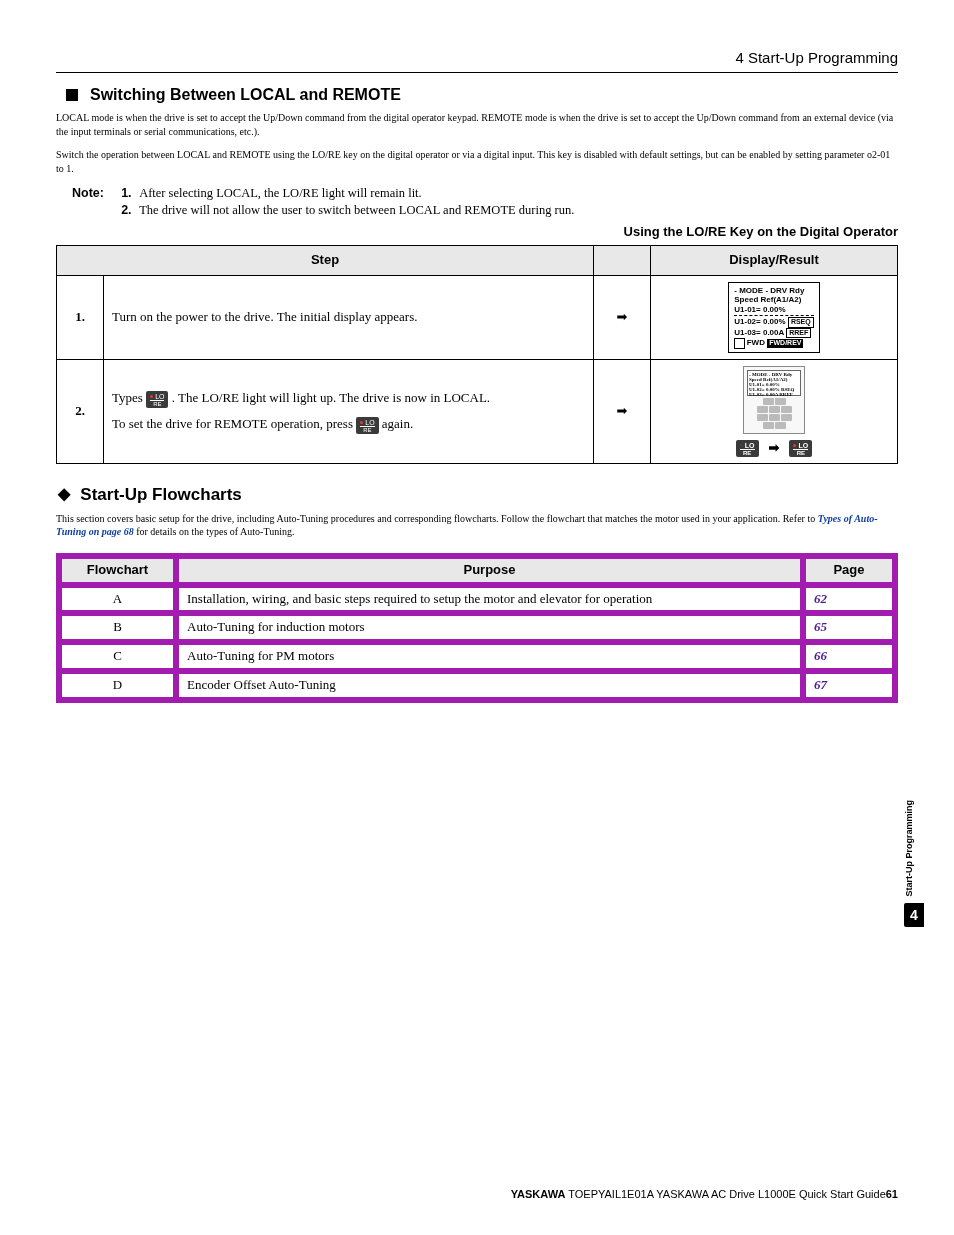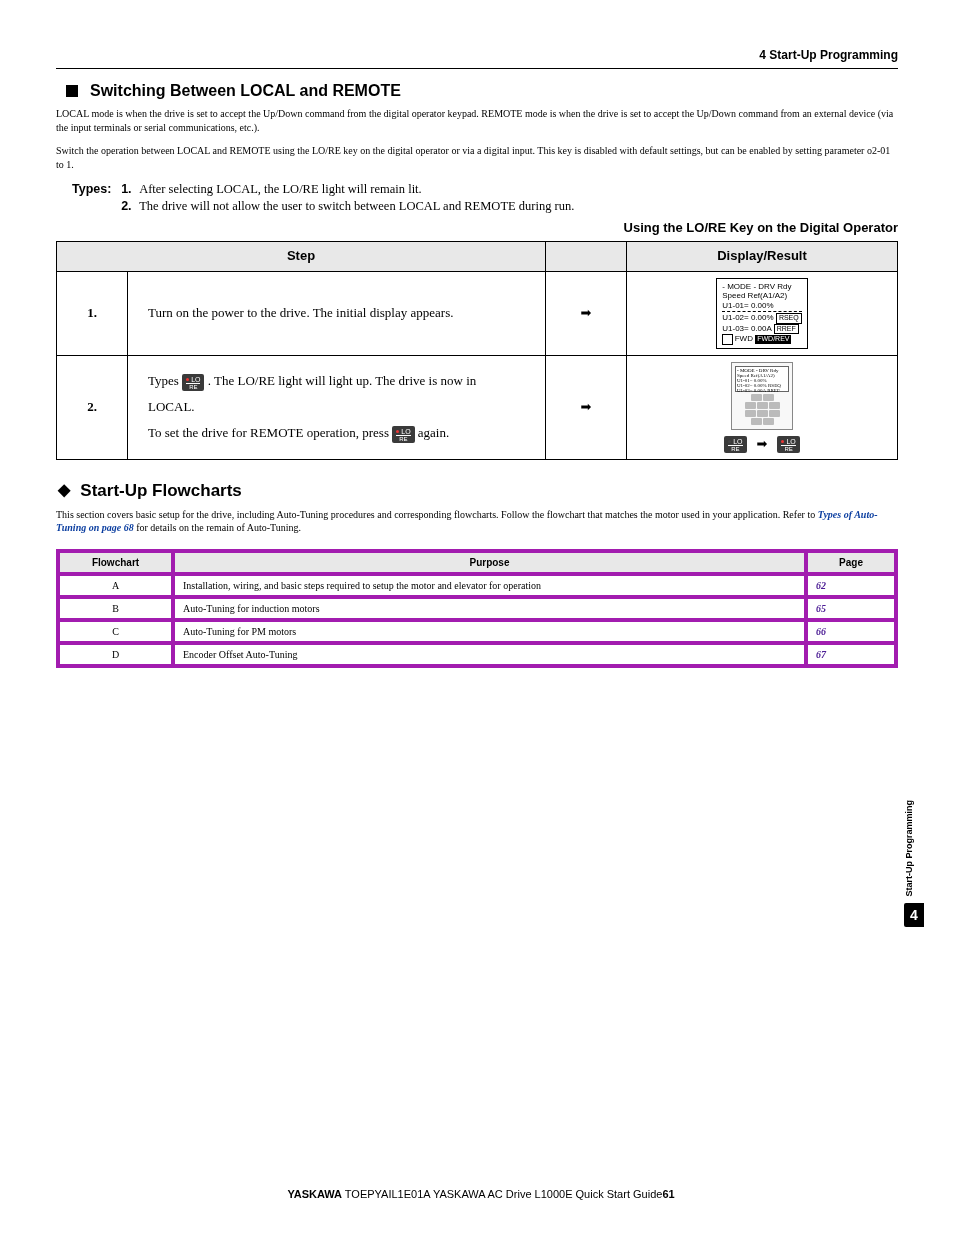--- a/index.html
+++ b/index.html
@@ -11,22 +11,22 @@
     width: 954px;
     box-sizing: border-box;
     color: #000;
     line-height: 1.3;
     position: relative;
     min-height: 1235px;
   }
   .header-right {
     text-align: right;
     font-family: Arial, Helvetica, sans-serif;
-    font-weight: bold;
-    font-size: 12px;
+    font-weight: normal;
+    font-size: 15px;
     border-bottom: 1px solid #000;
     padding-bottom: 4px;
     margin-bottom: 8px;
   }
   .h2 {
     font-family: Liberation Sans, sans-serif;
     font-weight: bold;
     font-size: 16px;
     margin: 12px 0 4px 10px;
     display: flex;
@@ -85,33 +85,33 @@
     margin: 6px 0 4px 0;
     text-align: right;
   }
   table.step-table {
     border-collapse: collapse;
     width: 100%;
     margin-top: 4px;
   }
   table.step-table th, table.step-table td {
     border: 1px solid #000;
-    padding: 6px 20px;
+    padding: 6px 8px;
     font-size: 13px;
     vertical-align: middle;
   }
   table.step-table th {
     background: #e8e8e8;
     font-family: Arial, Helvetica, sans-serif;
     font-weight: bold;
     text-align: center;
   }
   .step-num { text-align: center; font-weight: bold; width: 30px; }
   .arrow-cell { text-align: center; width: 40px; font-size: 18px; }
-  .display-cell { width: 230px; text-align: center; }
+  .display-cell { width: 230px; text-align: center; font-weight: bold; }
   .lcd {
     display: inline-block;
     border: 1px solid #000;
     padding: 3px 5px;
     font-family: Arial, sans-serif;
     font-size: 8px;
     line-height: 1.2;
     text-align: left;
     background: #fff;
   }
@@ -145,23 +145,23 @@
   .keypad .row{ display:flex; gap:1px; justify-content:center; margin:1px 0;}
   .keypad .btn{ width:11px; height:7px; background:#bbb; border-radius:1px;}
   .keypad .screen{ width:50px; height:22px; border:1px solid #666; margin:0 auto 2px auto; background:#fff; font-size:5px; padding:1px; text-align:left; line-height:1;}
   .link { color: #0b3ea0; font-style: italic; font-weight: bold; }
   table.fc-table {
     border-collapse: collapse;
     width: 100%;
     margin-top: 14px;
   }
   table.fc-table th, table.fc-table td {
-    border: 4px solid #a21caf;
+    border: 6px solid #a21caf;
     padding: 3px 8px;
-    font-size: 10px;
+    font-size: 13px;
   }
   table.fc-table th {
     background: #e8e8e8;
     font-family: Arial, sans-serif;
     font-weight: bold;
     text-align: center;
   }
   table.fc-table td.center { text-align: center; }
   table.fc-table td.page { text-align: left; font-style: italic; font-weight: bold; color: #4c1d95; }
   .side-tab {
@@ -188,42 +188,42 @@
     padding: 3px 0;
     border-radius: 2px 0 0 2px;
     display:inline-block;
   }
   .footer {
     position: absolute;
     bottom: 34px;
     left: 64px;
     right: 56px;
     display: flex;
-    justify-content: center;
+    justify-content: flex-end;
     font-family: Arial, sans-serif;
     font-size: 11px;
   }
   .footer .brand { font-weight: bold; }
   .footer .pg { font-weight: bold; }
   .step-inline { line-height: 2; }
 </style>
 </head>
 <body>
 
 <div class="header-right">4  Start-Up Programming</div>
 
 <div class="h2">
   <span>Switching Between LOCAL and REMOTE</span>
 </div>
 
 <p class="body">LOCAL mode is when the drive is set to accept the Up/Down command from the digital operator keypad. REMOTE mode is when the drive is set to accept the Up/Down command from an external device (via the input terminals or serial communications, etc.).</p>
 <p class="body">Switch the operation between LOCAL and REMOTE using the LO/RE key on the digital operator or via a digital input. This key is disabled with default settings, but can be enabled by setting parameter o2-01 to 1.</p>
 
 <div class="note-block">
-  <span class="note-label">Types:</span>
+  <span class="note-label">Note:</span>
   <span class="note-list">
     <span class="note-item">
       <span class="note-num">1.</span>
       <span>After selecting LOCAL, the LO/RE light will remain lit.</span>
     </span>
     <span class="note-item">
       <span class="note-num">2.</span>
       <span>The drive will not allow the user to switch between LOCAL and REMOTE during run.</span>
     </span>
   </span>
@@ -309,21 +309,21 @@
   </tbody>
 </table>
 
 <div class="h2-diamond">
   <span>Start-Up Flowcharts</span>
 </div>
 
 <p class="body">
   <span>This section covers basic setup for the drive, including Auto-Tuning procedures and corresponding flowcharts. Follow the flowchart that matches the motor used in your application. Refer to </span>
   <a class="link">Types of Auto-Tuning on page 68</a>
-  <span> for details on the remain of Auto-Tuning.</span>
+  <span> for details on the types of Auto-Tuning.</span>
 </p>
 
 <table class="fc-table">
   <thead>
     <tr>
       <th style="width:95px">Flowchart</th>
       <th>Purpose</th>
       <th style="width:70px">Page</th>
     </tr>
   </thead>

